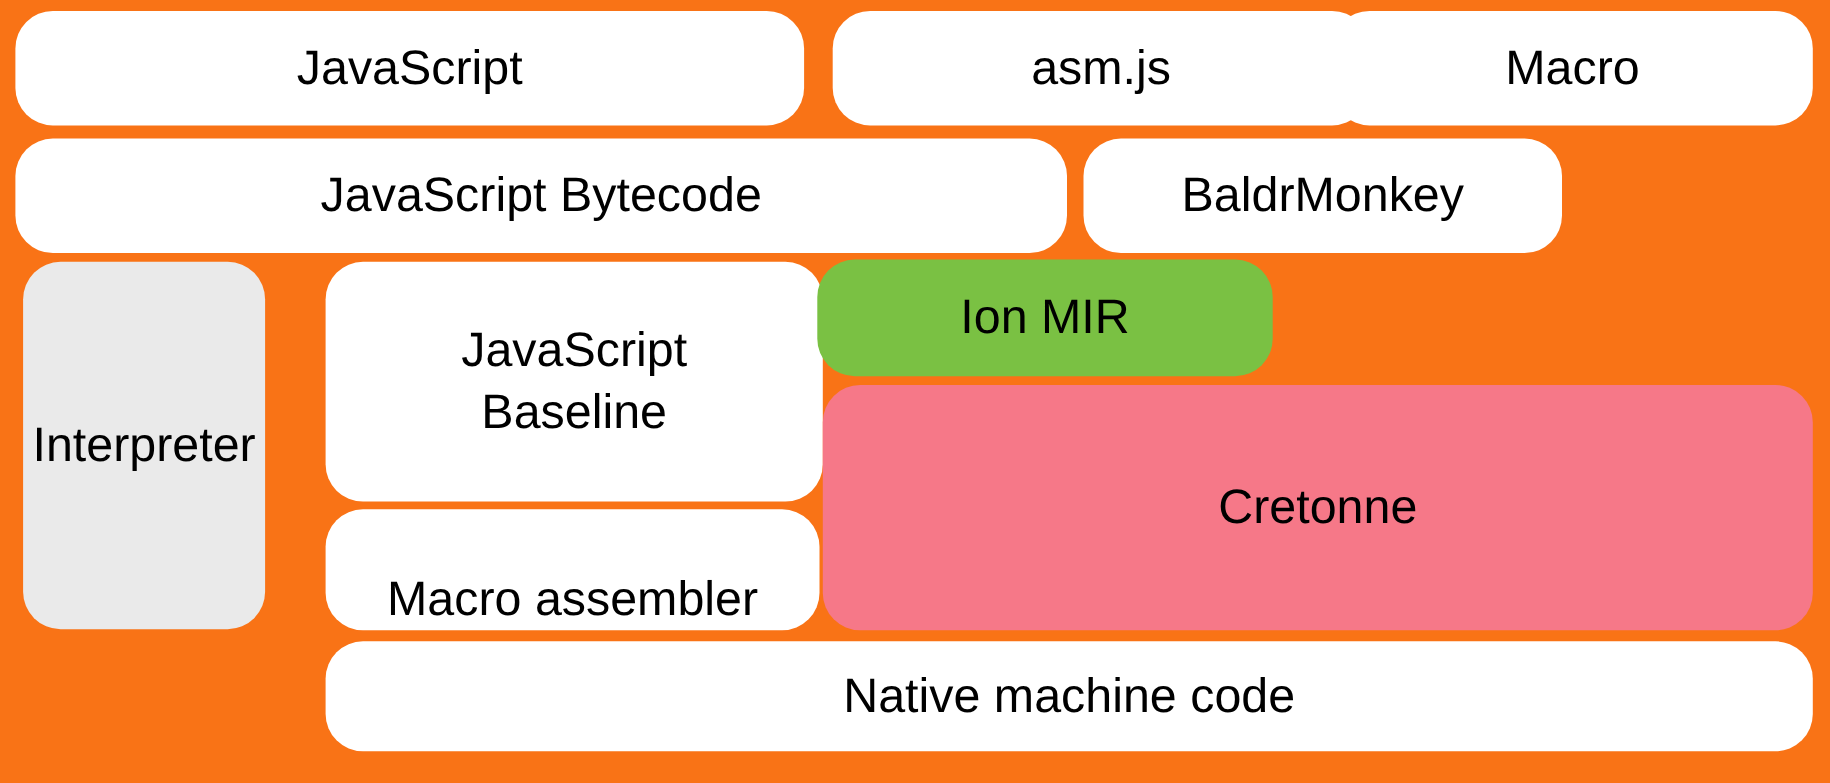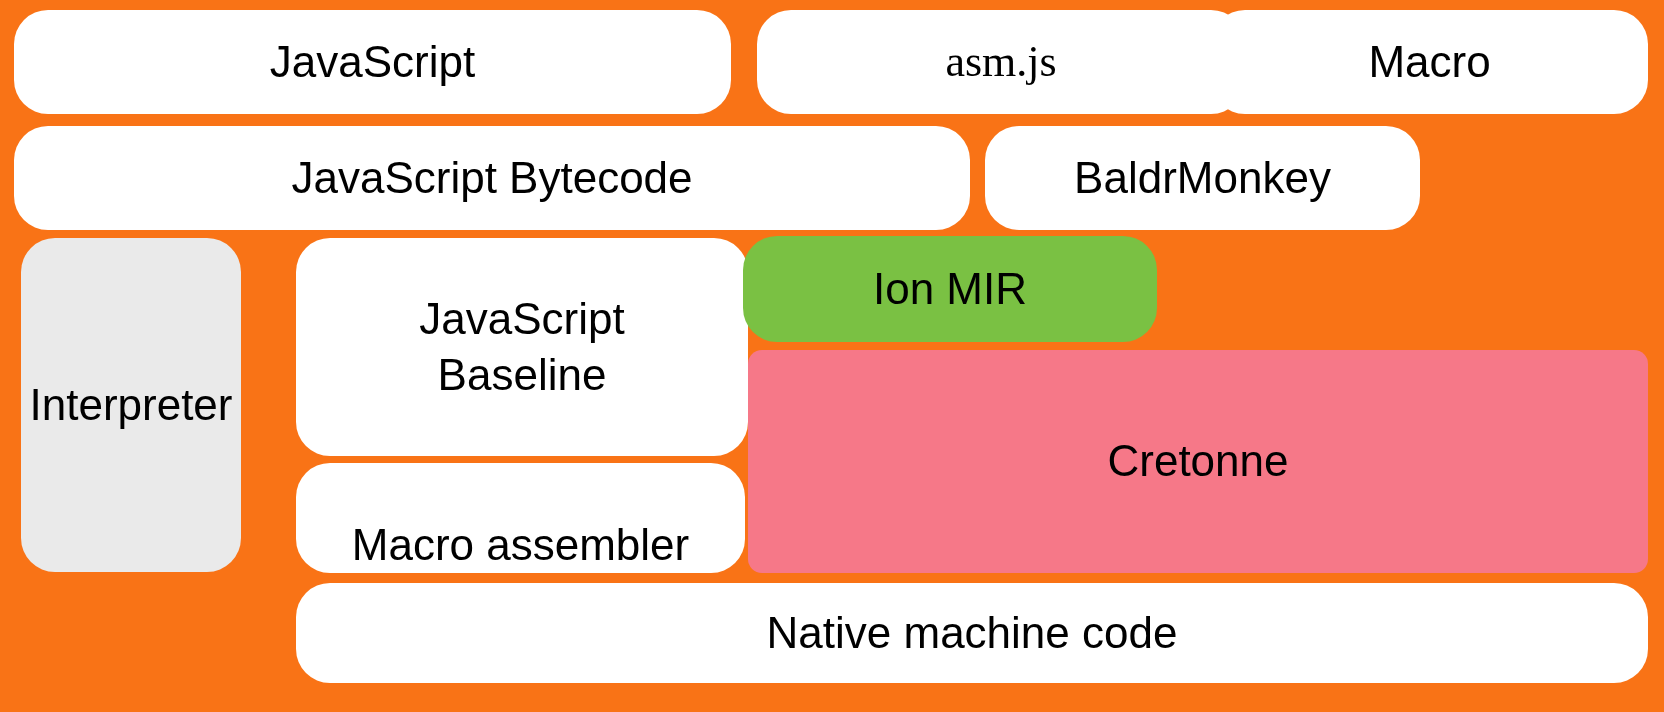--- a/index.html
+++ b/index.html
@@ -24,28 +24,28 @@
     background: #ffffff;
     color: #000000;
     font-size: 44px;
     line-height: 1.28;
     text-align: center;
     white-space: pre-line;
     box-sizing: border-box;
   }
   
   .b-javascript      { left: 14px;   top: 10px;  width: 717px;  height: 104px; }
-  .b-asmjs           { left: 757px;  top: 10px;  width: 488px;  height: 104px; font-family: Liberation Serif, serif; }
+  .b-asmjs           { left: 757px;  top: 10px;  width: 488px;  height: 104px; }
   .b-wasm            { left: 1211px; top: 10px;  width: 437px;  height: 104px; }
   .b-bytecode        { left: 14px;   top: 126px; width: 956px;  height: 104px; }
   .b-baldrmonkey     { left: 985px;  top: 126px; width: 435px;  height: 104px; }
   .b-interpreter     { left: 21px;   top: 238px; width: 220px;  height: 334px; }
   .b-baseline        { left: 296px;  top: 238px; width: 452px;  height: 218px; }
   .b-ionmir          { left: 743px;  top: 236px; width: 414px;  height: 106px; }
-  .b-cretonne        { left: 748px;  top: 350px; width: 900px;  height: 223px; border-radius: 14px; }
+  .b-cretonne        { left: 748px;  top: 350px; width: 900px;  height: 223px; }
   .b-macroassembler  { left: 296px;  top: 463px; width: 449px;  height: 110px; }
   .b-nativecode      { left: 296px;  top: 583px; width: 1352px; height: 100px; }
 </style>
 </head>
 <body>
 
 <div class="canvas">
 
   <div class="box b-javascript" style="background: rgb(255, 255, 255);">
     <span>JavaScript</span>

